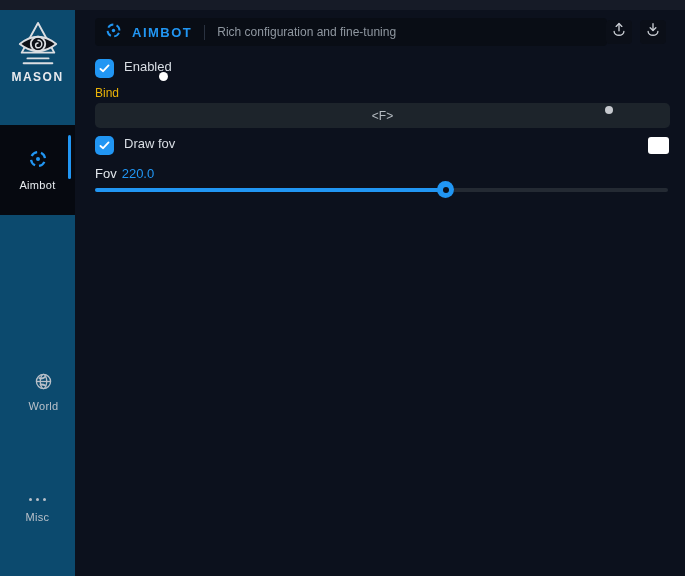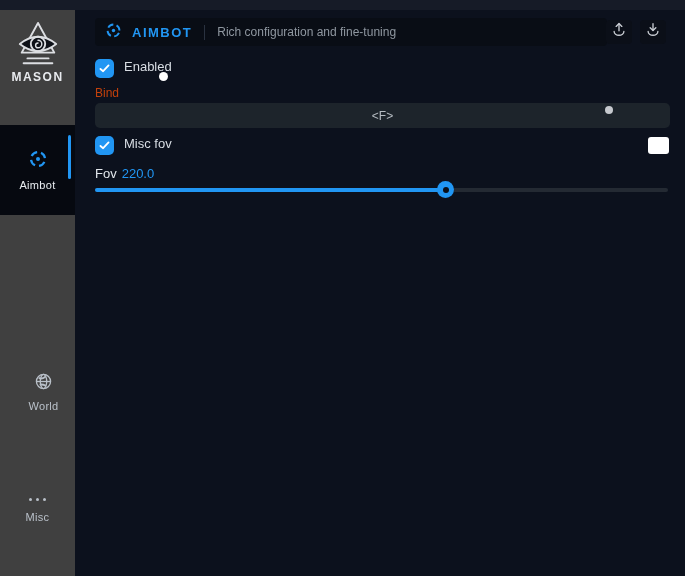--- a/index.html
+++ b/index.html
@@ -3,21 +3,21 @@
 <meta charset="utf-8">
 <style>
   * { margin:0; padding:0; box-sizing:border-box; }
   html,body { width:685px; height:576px; background:#05070b; overflow:hidden;
               font-family:"Liberation Sans","DejaVu Sans",sans-serif; }
   .stage { position:relative; width:685px; height:576px; background:#0c101c; }
 
   .top-strip { position:absolute; left:0; top:0; width:685px; height:10px; background:#161b27; }
 
   
-  .sidebar { position:absolute; left:0; top:10px; width:75px; height:566px; background:#404040; }
+  .sidebar { position:absolute; left:0; top:10px; width:75px; height:566px; background:#0c4a6e; }
   .logo { position:absolute; left:0; top:10px; width:75px; text-align:center; }
   .logo svg { display:block; margin:0 auto; }
   .logo-label { display:block; margin-top:2px; color:#e8eaee; font-size:12px; font-weight:bold; letter-spacing:1.5px; }
 
   .nav-item { position:absolute; left:0; width:75px; display:flex; flex-direction:column; align-items:center;
               gap:6px; cursor:pointer; }
   .nav-label { font-size:11px; color:#b9c0c9; letter-spacing:.3px; }
   .nav-item.active-block { top:115px; height:90px; background:#060910; justify-content:center; }
   .nav-item.active-block .nav-label { color:#e9edf1; }
   .active-bar { position:absolute; right:4px; top:10px; width:3px; height:44px; background:#2196f3; border-radius:2px; }
@@ -38,21 +38,21 @@
   .icon-btn { position:absolute; top:10px; width:26px; height:24px; border-radius:4px; background:#0b0f18;
               display:flex; align-items:center; justify-content:center; cursor:pointer; }
   .icon-btn.upload { left:531px; } .icon-btn.download { left:565px; }
 
   .checkbox { width:19px; height:19px; border-radius:5px; background:#2196f3; display:flex;
               align-items:center; justify-content:center; cursor:pointer; flex:0 0 auto; }
   .row { position:absolute; left:20px; display:flex; align-items:flex-start; gap:10px; }
   .row-enabled { top:49px; } .row-drawfov { top:126px; }
   .chk-label { color:#d9dee4; font-size:13px; }
 
-  .field-label { position:absolute; left:20px; top:76px; color:#c2410c; font-size:12px; }
+  .field-label { position:absolute; left:20px; top:76px; color:#eab308; font-size:12px; }
   .bind-input { position:absolute; left:20px; top:93px; width:575px; height:25px; background:#1d242b;
                 border:none; border-radius:5px; color:#b5bbc1; font-size:12px; text-align:center;
                 font-family:"Liberation Sans","DejaVu Sans",sans-serif; outline:none; }
 
   .swatch { position:absolute; left:573px; top:127px; width:21px; height:17px; background:#ffffff;
             border-radius:3px; cursor:pointer; }
 
   .fov-label { position:absolute; left:20px; top:156px; font-size:13px; color:#e2e7ec; }
   .fov-value { color:#2196f3; margin-left:5px;text-align:center; }
 
@@ -170,21 +170,21 @@
     <span class="field-label">Bind</span>
     <input class="bind-input" type="text" readonly="" value="&lt;F&gt;" style="">
     <span class="cursor-dot dot-gray"></span>
 
     <div class="row row-drawfov">
       <span class="checkbox">
         <svg width="11" height="9" viewBox="0 0 12 10" fill="none" stroke="#ffffff" stroke-width="2" stroke-linecap="round" stroke-linejoin="round">
             <path d="M1.5 5.5 L4.5 8 L10.5 1.5"></path>
           </svg>
       </span>
-      <span class="chk-label">Misc fov</span>
+      <span class="chk-label">Draw fov</span>
     </div>
     <span class="swatch"></span>
 
     <div class="fov-label">
       <span>Fov</span><span class="fov-value">220.0</span>
     </div>
 
     <div class="slider">
       <div class="slider-fill" style="width:61.1%"></div>
       <div class="slider-handle" style="left:61.1%">

